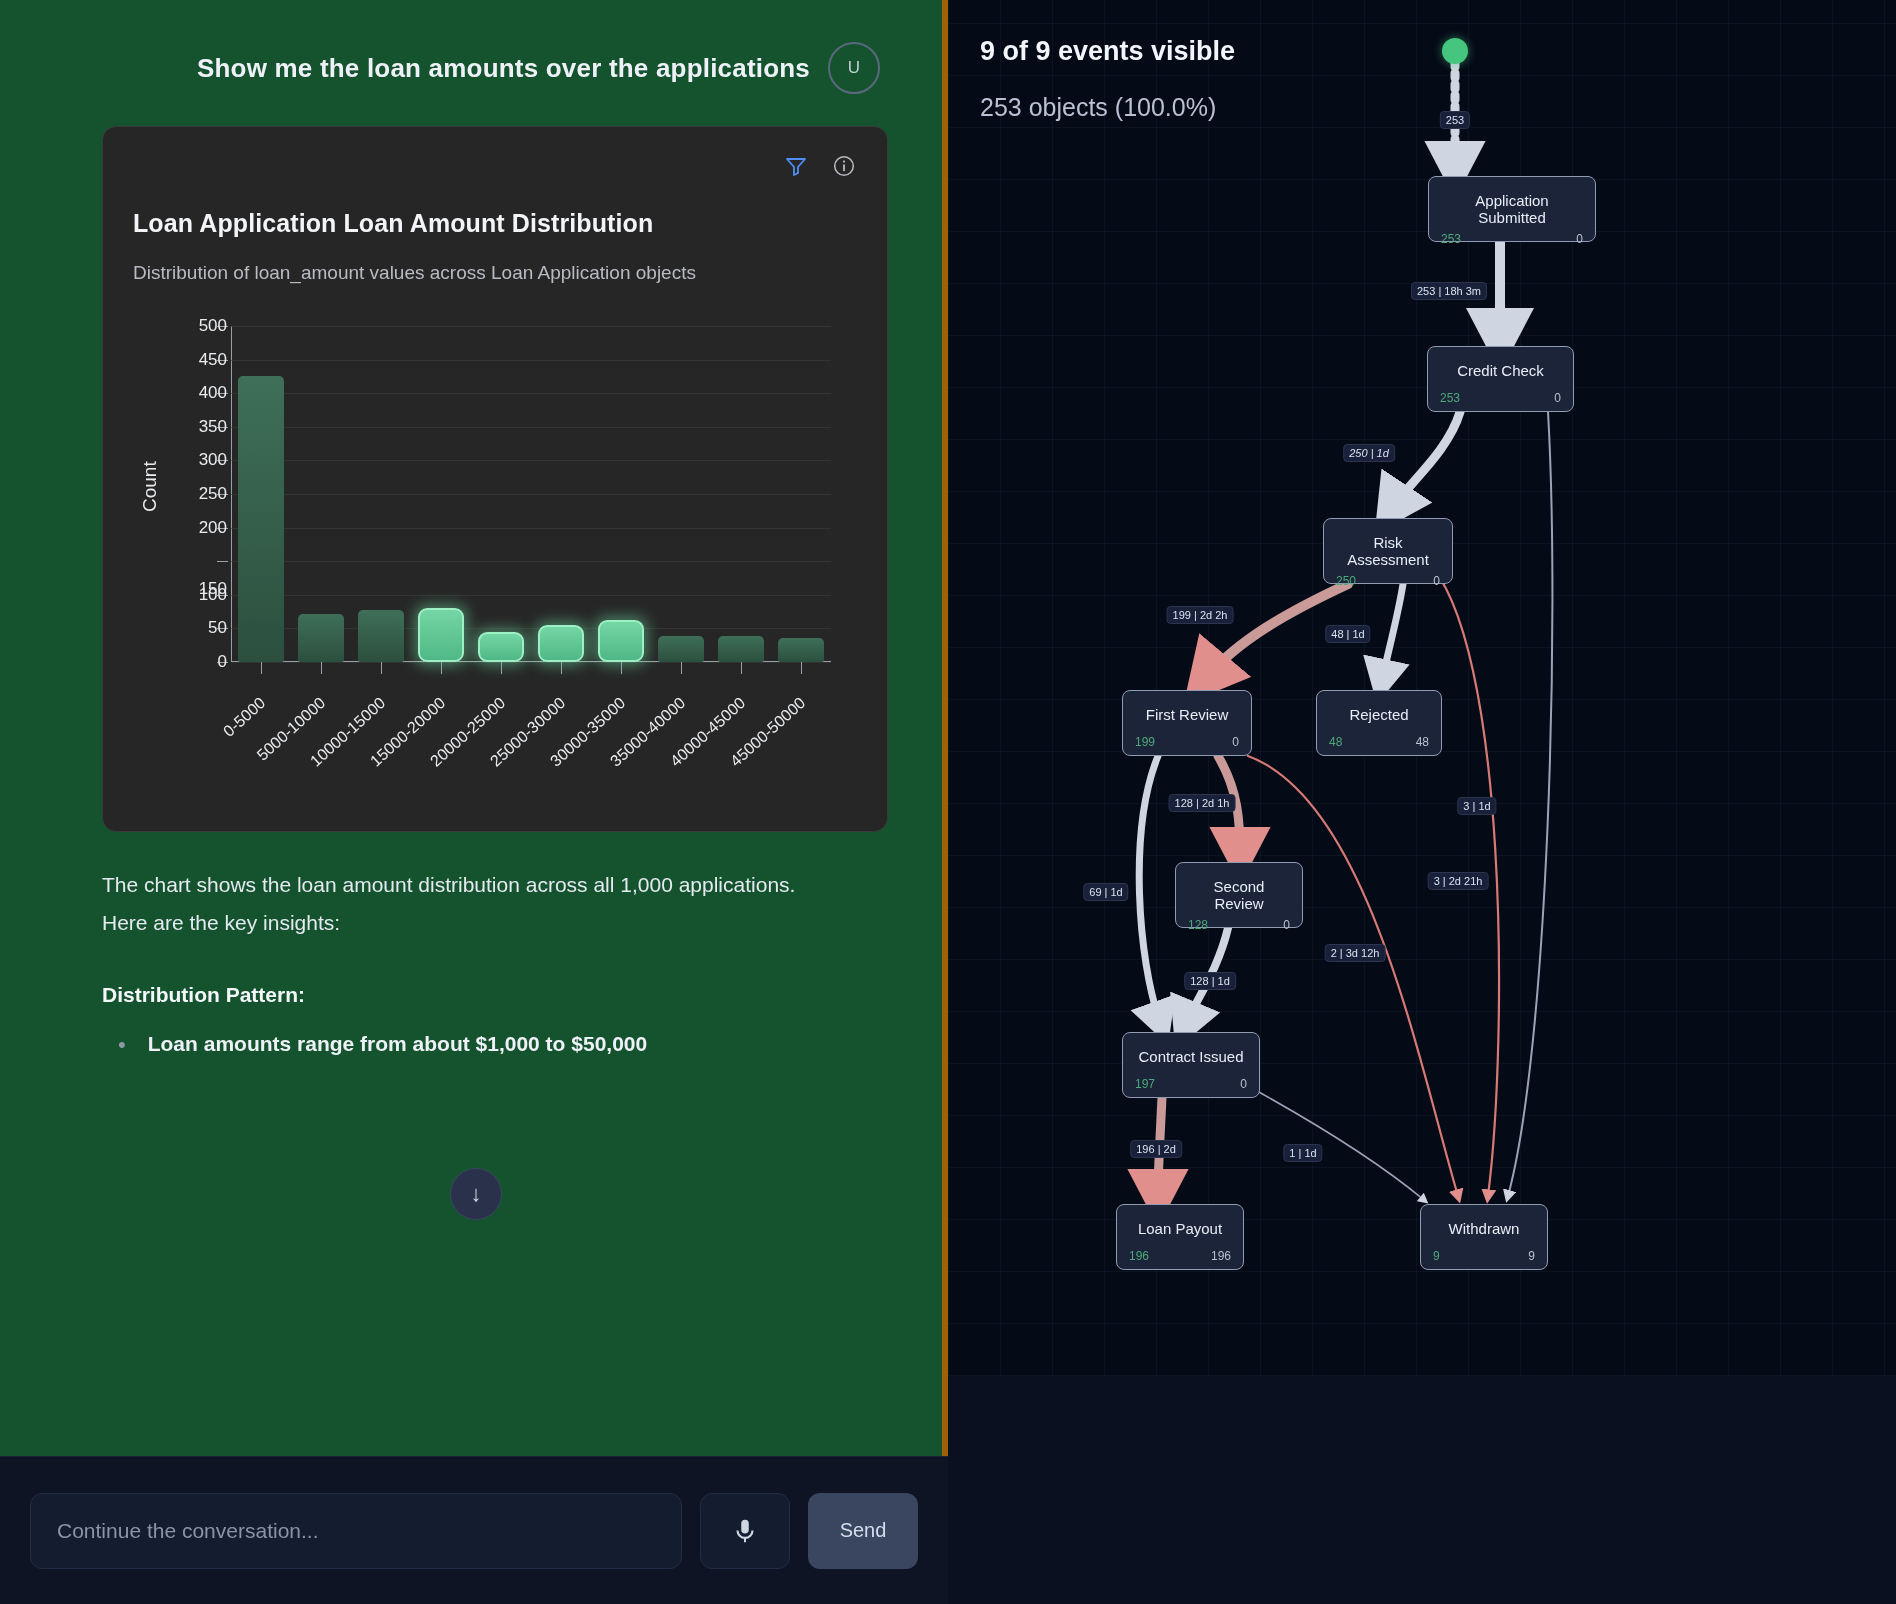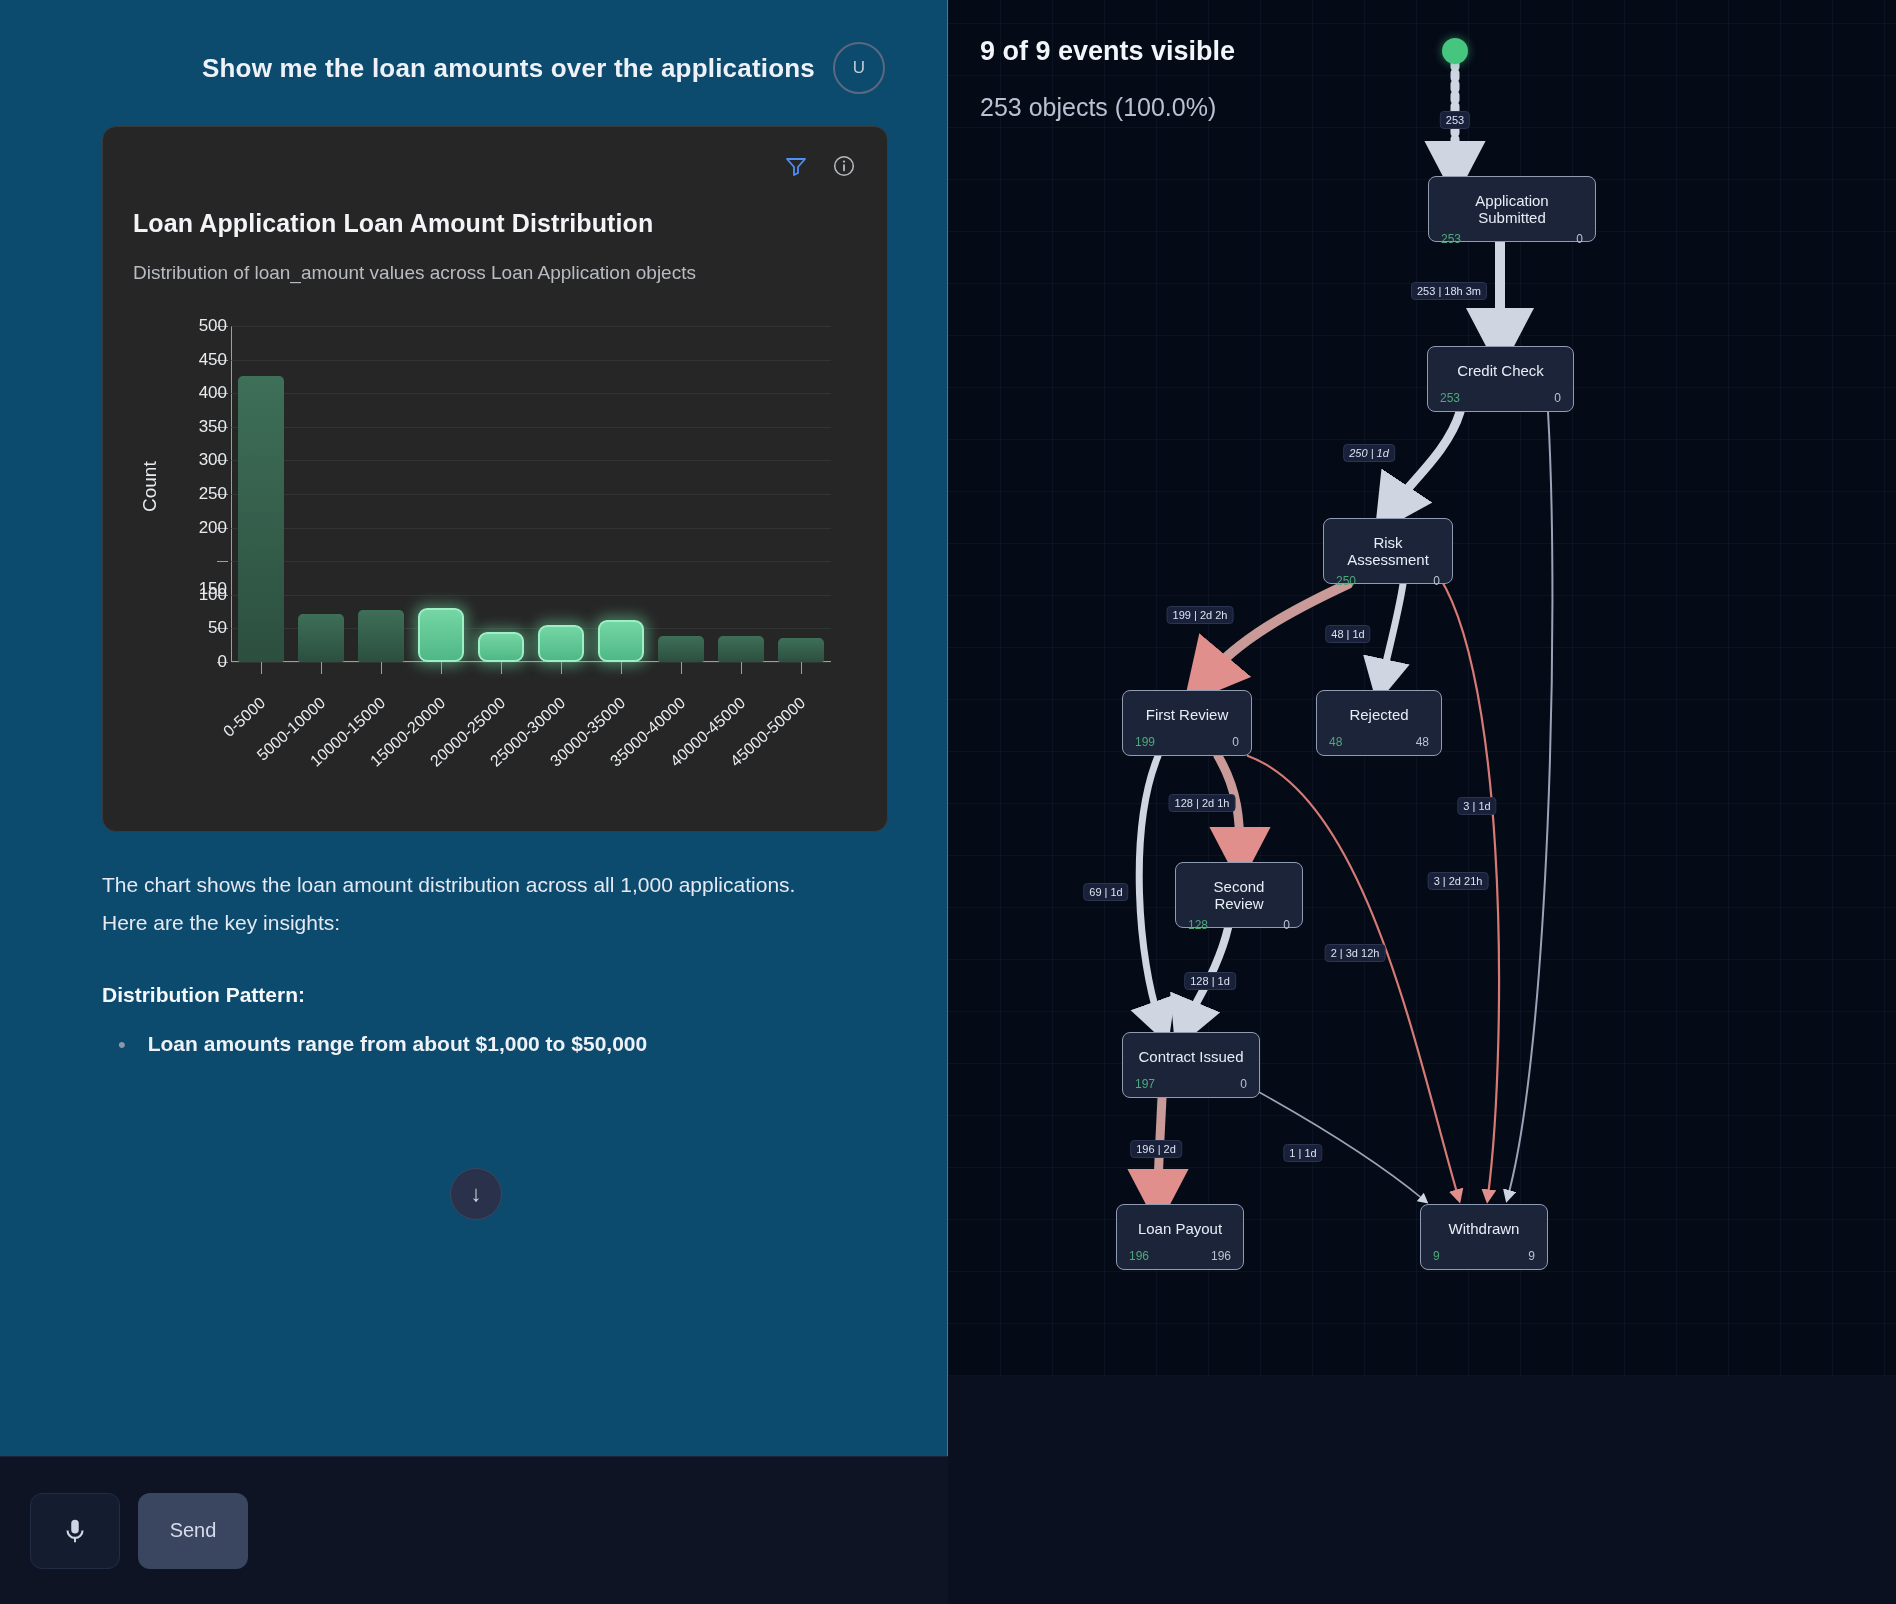--- a/index.html
+++ b/index.html
@@ -7,23 +7,23 @@
     width: 1896px; height: 1604px;
     background: #0b1020;
     font-family: "Liberation Sans", sans-serif;
     overflow: hidden;
   }
   .app { display: flex; width: 1896px; height: 1604px; }
 
   
   .chat-panel {
     width: 948px; height: 1604px;
-    background: #0c4a6e;
+    background: #14532d;
     position: relative;
-    border-right: 1px solid #a16207;
+    border-right: 6px solid #a16207;
   }
   .user-row {
     display: flex; align-items: center; justify-content: flex-end;
     gap: 18px; padding: 42px 62px 0 60px;
   }
   .user-msg {
     font-size: 26px; font-weight: bold; color: #eef2f8; letter-spacing: .2px;
   }
   .avatar-u {
     width: 52px; height: 52px; border-radius: 50%;
@@ -296,20 +296,21 @@
     <div class="insight">The chart shows the loan amount distribution across all 1,000 applications. Here are the key insights:</div>
     <div class="insight"><b>Distribution Pattern:</b></div>
     <div class="bullet-row">
       <span class="dot">•</span>
       <span class="bullet-text">Loan amounts range from about $1,000 to $50,000</span>
     </div>
 
     <div class="scroll-fab">↓</div>
 
     <div class="composer">
+      <input class="composer-input" placeholder="Continue the conversation..." style="">
       <div class="mic-btn">
         <svg width="30" height="30" viewBox="0 0 24 24">
             <rect x="9" y="3" width="6" height="11" rx="3" fill="#cfd6e2"></rect>
             <path d="M6 11.5a6 6 0 0 0 12 0" fill="none" stroke="#cfd6e2" stroke-width="1.7"></path>
             <rect x="11.2" y="17" width="1.6" height="4" fill="#cfd6e2"></rect>
           </svg>
       </div>
       <button class="send-btn">Send</button>
     </div>
   </div>

